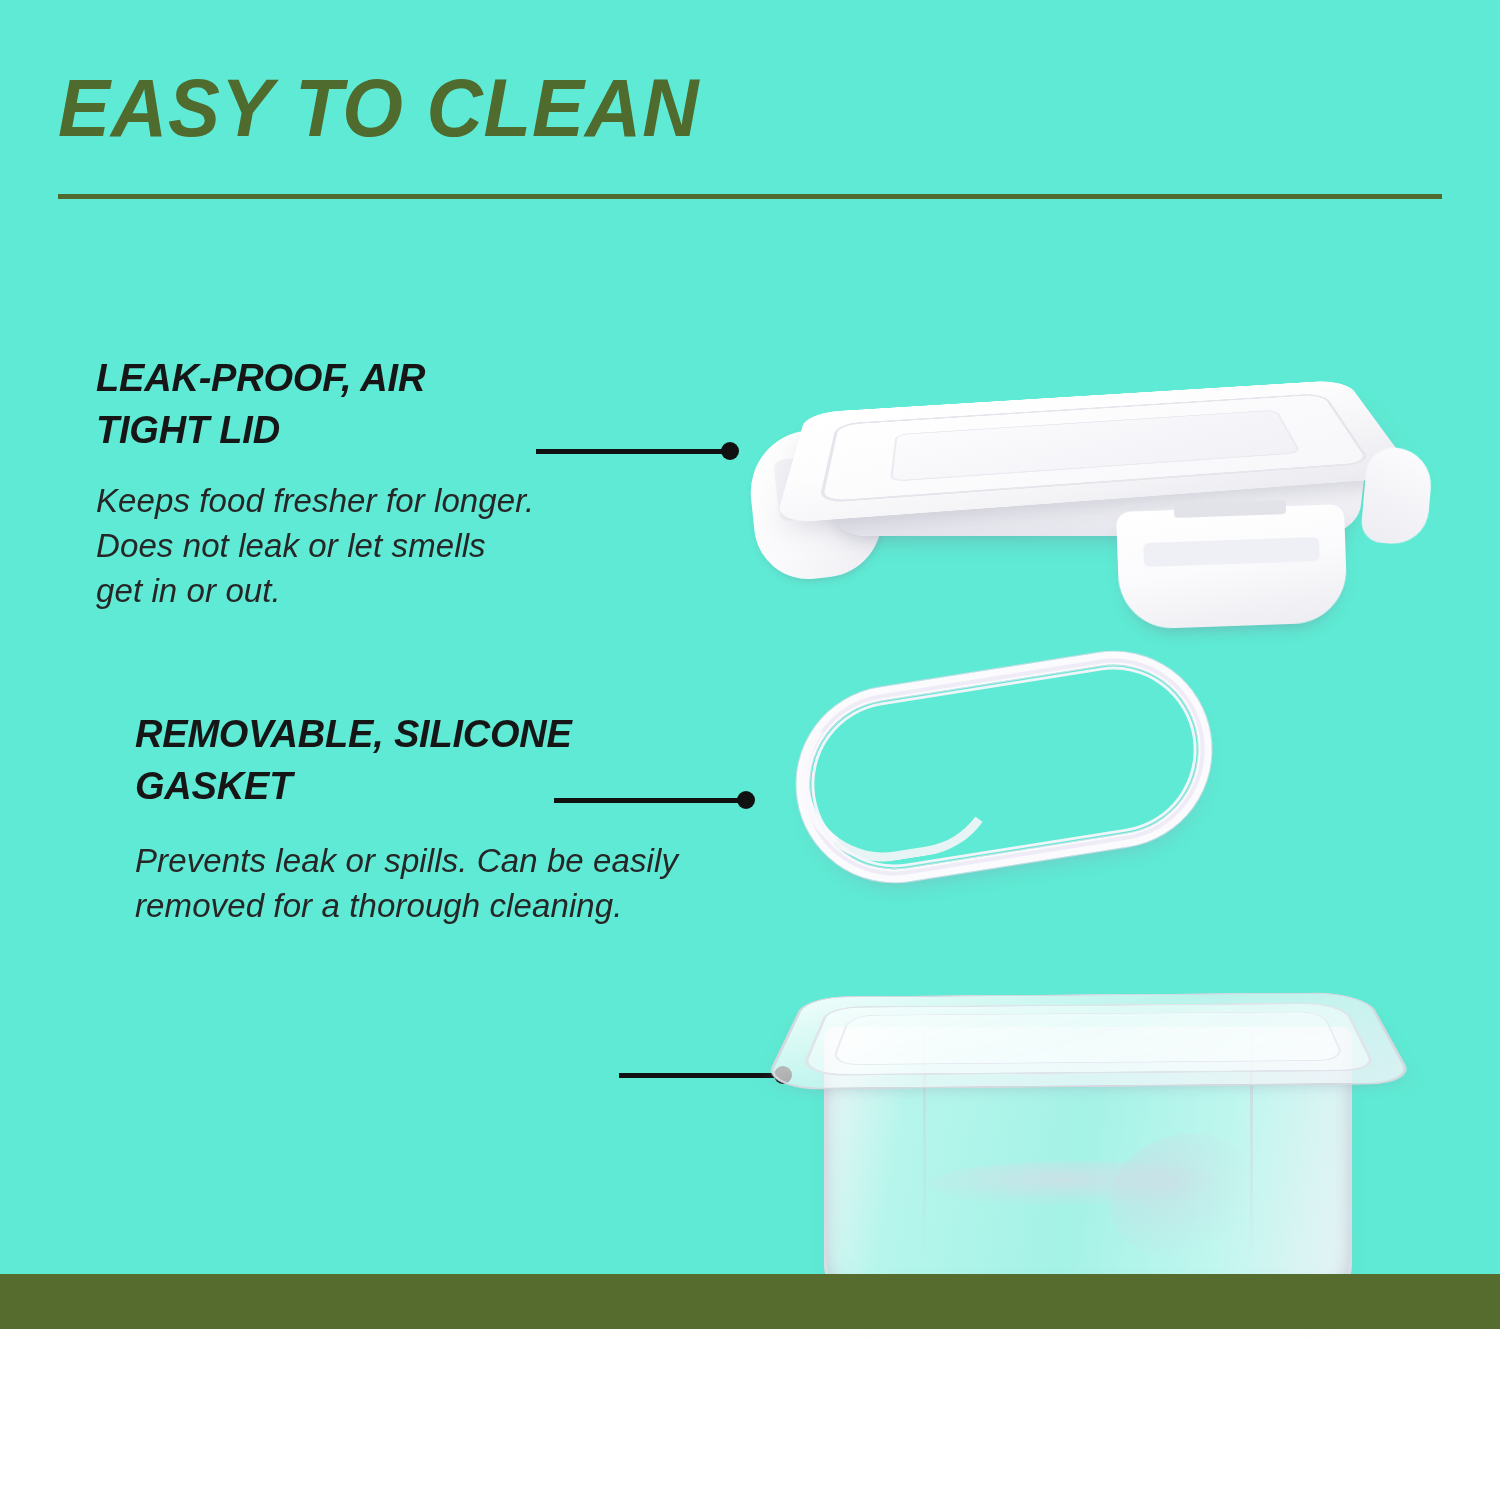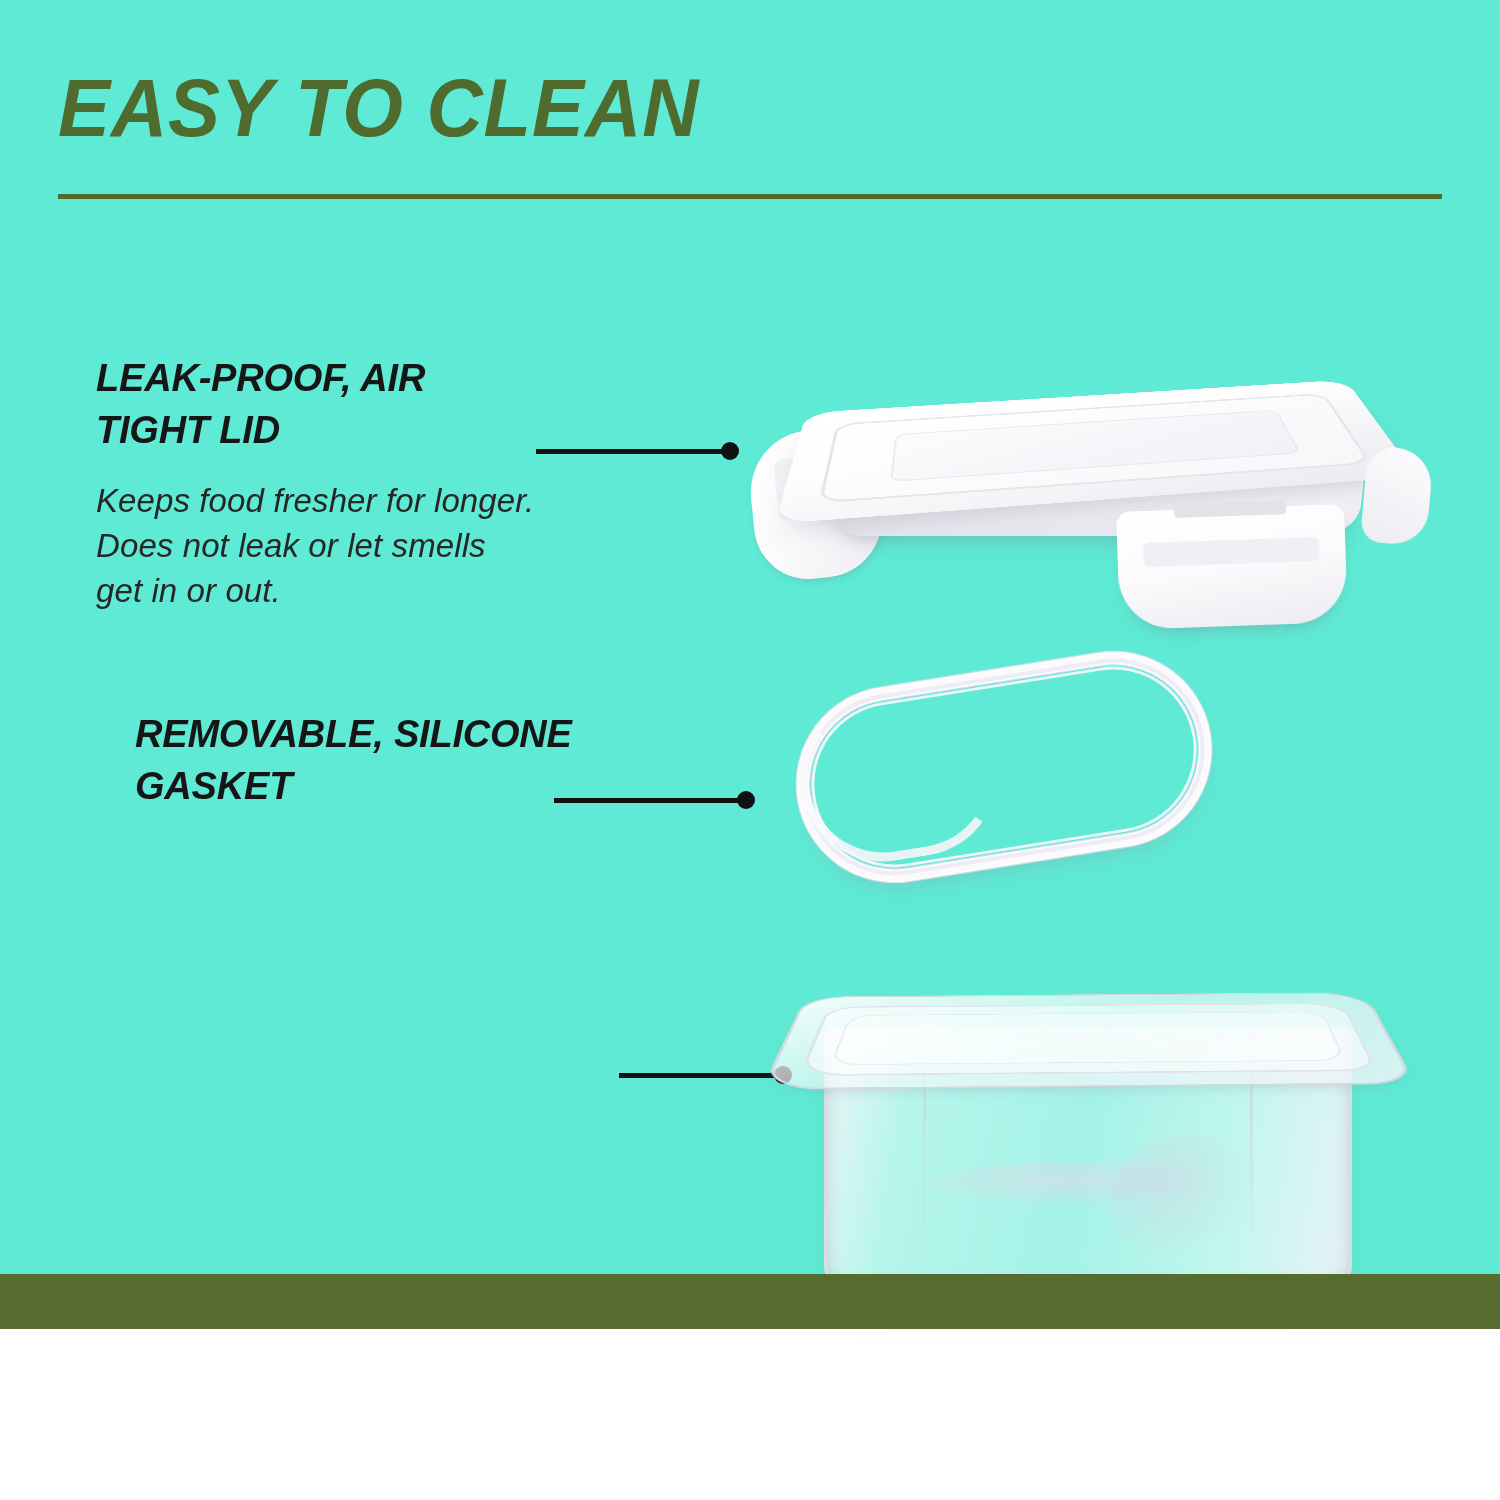--- a/index.html
+++ b/index.html
@@ -402,20 +402,22 @@
 get in or out.</div>
   </div>
   <div class="leader leader-1">
     <span class="line"></span>
     <span class="dot"></span>
   </div>
 
   <div class="feature feature-2">
     <div class="feature-heading">REMOVABLE, SILICONE
 GASKET</div>
+    <div class="feature-body">Prevents leak or spills. Can be easily
+removed for a thorough cleaning.</div>
   </div>
   <div class="leader leader-2">
     <span class="line"></span>
     <span class="dot"></span>
   </div>
 
   <div class="leader leader-3">
     <span class="line"></span>
     <span class="dot"></span>
   </div>

